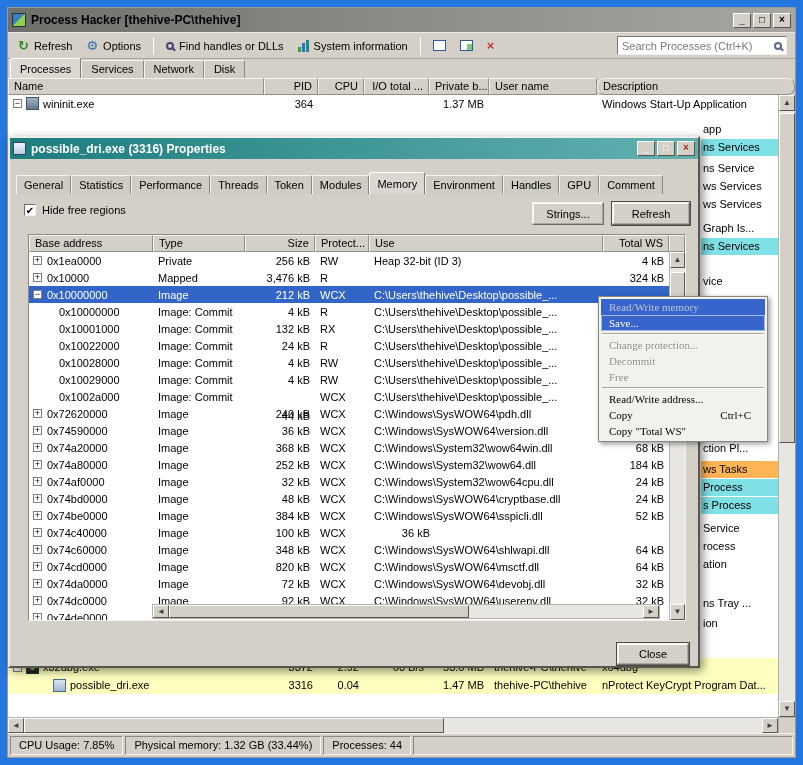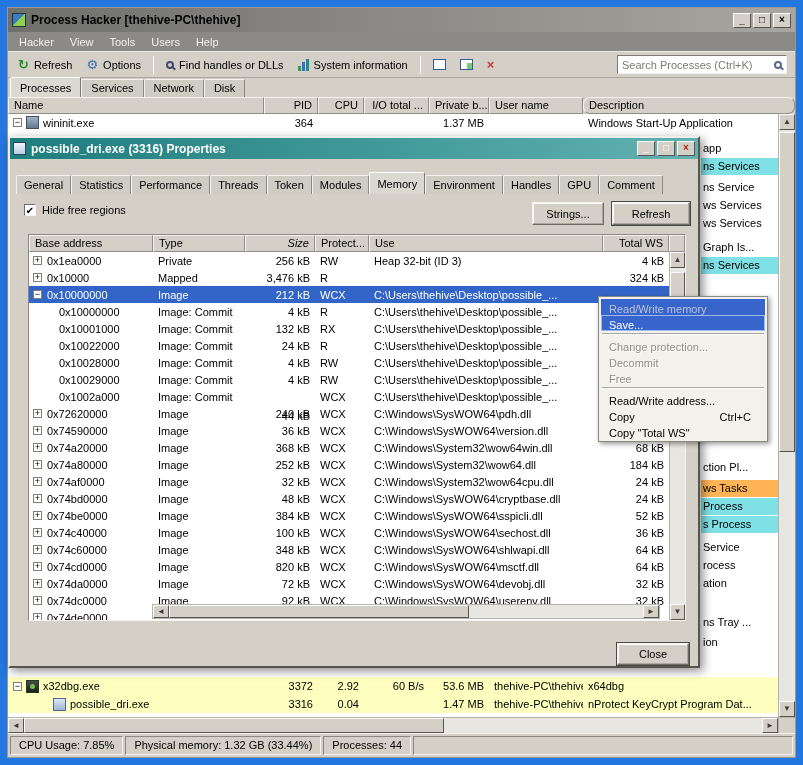--- a/index.html
+++ b/index.html
@@ -52,21 +52,21 @@
   .tabstrip { height:19px; display:flex; align-items:flex-end; padding:0 2px; background:#d4d0c8; flex:none; }
   .tab { padding:2px 9px 3px; background:#cfccc4; border:1px solid; border-color:#f4f3ef #8a8880 #8a8880 #f4f3ef;
          border-bottom:none; border-radius:2px 2px 0 0; }
   .tab.active { background:#dbd8d1; padding-top:4px; border-color:#fff #7a7871 transparent #fff; }
 
   .listheader { height:17px; display:flex; background:#d4d0c8; flex:none; }
   .hcell { border:1px solid; border-color:#f4f3ef #908e88 #908e88 #f4f3ef; padding:1px 5px;
            overflow:hidden; white-space:nowrap; }
   .c-name{ width:256px; } .c-pid{ width:54px; text-align:right; }
   .c-cpu{ width:46px; text-align:right; } .c-io{ width:65px; text-align:right; }
-  .c-priv{ width:60px; text-align:right; } .c-user{ width:94px; } .c-desc{ flex:1;border-radius:7px; }
+  .c-priv{ width:60px; text-align:right; } .c-user{ width:108px; } .c-desc{ flex:1;border-radius:7px; }
 
   .listwrap { flex:1; display:flex; overflow:hidden; background:#fff; }
   .listbody { flex:1; position:relative; overflow:hidden; background:#fff; }
   .prow { display:flex; height:17px; align-items:center; white-space:nowrap; }
   .prow > div { padding:0 5px; overflow:hidden; }
   .prow .namecell { display:flex; align-items:center; gap:4px; padding-left:5px; }
   .prow.own { position:absolute; left:0; right:0; height:18px; background:#feffbe; }
   .expander { width:9px; height:9px; border:1px solid #827f78; background:#fff; color:#000;
               font-size:9px; line-height:7px; text-align:center; flex:none; }
   .pic { width:13px; height:13px; flex:none; border:1px solid #46515c; background:linear-gradient(#9fb4c8,#63788c); }
@@ -120,42 +120,42 @@
   .btn.dark { outline:1px solid #4c4a44; }
   .btn-strings { position:absolute; left:522px; top:64px; width:72px; height:23px; }
   .btn-refresh { position:absolute; left:602px; top:64px; width:78px; height:23px; }
   .btn-close { position:absolute; left:607px; top:505px; width:72px; height:22px; }
 
   .mtable { position:absolute; left:18px; top:96px; width:658px; height:387px; background:#fff;
             border:1px solid; border-color:#8a8880 #f4f3ef #f4f3ef #8a8880; overflow:hidden; }
   .mheader { display:flex; height:17px; background:#d4d0c8; position:relative; z-index:3; }
   .mh { border:1px solid; border-color:#f4f3ef #908e88 #908e88 #f4f3ef; padding:1px 5px;
         overflow:hidden; white-space:nowrap; flex:none; }
-  .w-base{width:124px;} .w-type{width:92px;} .w-size{width:70px;text-align:right;font-style:italic;}
+  .w-base{width:124px;} .w-type{width:92px;} .w-size{width:70px;text-align:right;}
   .w-prot{width:54px;} .w-use{width:234px;} .w-ws{width:66px;text-align:right;} .w-fill{width:16px;}
   .mbody { position:absolute; left:0; top:17px; width:640px; bottom:0; overflow:hidden; background:#fff; }
   .mrow { display:flex; height:17px; align-items:center; white-space:nowrap; }
   .mrow.sel { background:#3365c8; color:#fff; }
   .mcell { overflow:hidden; flex:none; padding:0 5px; }
   .mcell.c-base { display:flex; align-items:center; gap:5px; padding-left:4px; }
   .mcell.c-base.lvl1 { padding-left:30px; }
   .mcell.c-size, .mcell.c-ws { text-align:right; }
   .mvscroll { position:absolute; right:0; top:17px; bottom:0; width:16px; background:#e8e6e0;
               border-left:1px solid #b5b2ab; display:flex; flex-direction:column; z-index:4; }
   .mvthumb { position:absolute; left:0; right:0; top:4px; height:110px; background:#d4d0c8;
              border:1px solid; border-color:#fff #57554f #57554f #fff; }
   .mhscroll { position:absolute; left:123px; bottom:1px; width:508px; height:15px; background:#e8e6e0;
               display:flex; z-index:5; border:1px solid #b5b2ab; }
   .mhscroll .sbtn.h { height:13px; line-height:11px; }
   .mhthumb { width:300px; background:#d4d0c8; border:1px solid; border-color:#fff #57554f #57554f #fff; }
 
   
   .ctxmenu { position:absolute; left:598px; top:296px; width:170px; background:#f2f1ec;
              border:1px solid #8a8880; box-shadow:2px 2px 5px rgba(0,0,0,.4); padding:2px; z-index:20; }
-  .mi { height:16px; display:flex; align-items:flex-end; padding:0 14px 0 8px; white-space:nowrap; }
+  .mi { height:16px; display:flex; align-items:center; padding:0 14px 0 8px; white-space:nowrap;font-family:Liberation Serif, serif; }
   .mi .sc { margin-left:auto; padding-left:10px; }
   .mi.hl { background:#3765cc; color:#fff; box-shadow:inset 0 0 0 1px #9db9ef; }
   .mi.dishl { background:#3765cc; color:#bcc3d2; }
   .mi.dis { color:#8f8d86; text-shadow:1px 1px 0 #fff; }
   .msep { height:2px; border-top:1px solid #a9a69f; border-bottom:1px solid #fff; margin:2px 1px; }
 </style>
 </head>
 <body>
 
 <div class="screen">
@@ -165,27 +165,20 @@
     <div class="titlebar">
       <span class="appicon"></span>
       <span class="title">Process Hacker [thehive-PC\thehive]</span>
       <span class="tbtns">
         <span class="tbtn">_</span>
         <span class="tbtn">□</span>
         <span class="tbtn">×</span>
       </span>
     </div>
 
-    <div class="menubar">
-      <span class="mitem">Hacker</span>
-      <span class="mitem">View</span>
-      <span class="mitem">Tools</span>
-      <span class="mitem">Users</span>
-      <span class="mitem">Help</span>
-    </div>
 
     <div class="toolbar">
       <span class="tb-btn">
         <span class="g-refresh">↻</span>
         <span>Refresh</span>
       </span>
       <span class="tb-btn">
         <span class="g-gear">⚙</span>
         <span>Options</span>
       </span>
@@ -542,21 +535,20 @@
             <div class="mcell c-ws" style="width: 66px;">52 kB</div>
           </div>
           <div class="mrow">
             <div class="mcell c-base" style="width: 124px;">
               <span class="expander">+</span>
               <span>0x74c40000</span>
             </div>
             <div class="mcell c-type" style="width: 92px;">Image</div>
             <div class="mcell c-size" style="width: 70px;">100 kB</div>
             <div class="mcell c-protect" style="width: 54px;">WCX</div>
-            <div class="mcell c-use" style="width: 234px;">C:\Windows\SysWOW64\sechost.dll</div>
             <div class="mcell c-ws" style="width: 66px;">36 kB</div>
           </div>
           <div class="mrow">
             <div class="mcell c-base" style="width: 124px;">
               <span class="expander">+</span>
               <span>0x74c60000</span>
             </div>
             <div class="mcell c-type" style="width: 92px;">Image</div>
             <div class="mcell c-size" style="width: 70px;">348 kB</div>
             <div class="mcell c-protect" style="width: 54px;">WCX</div>

